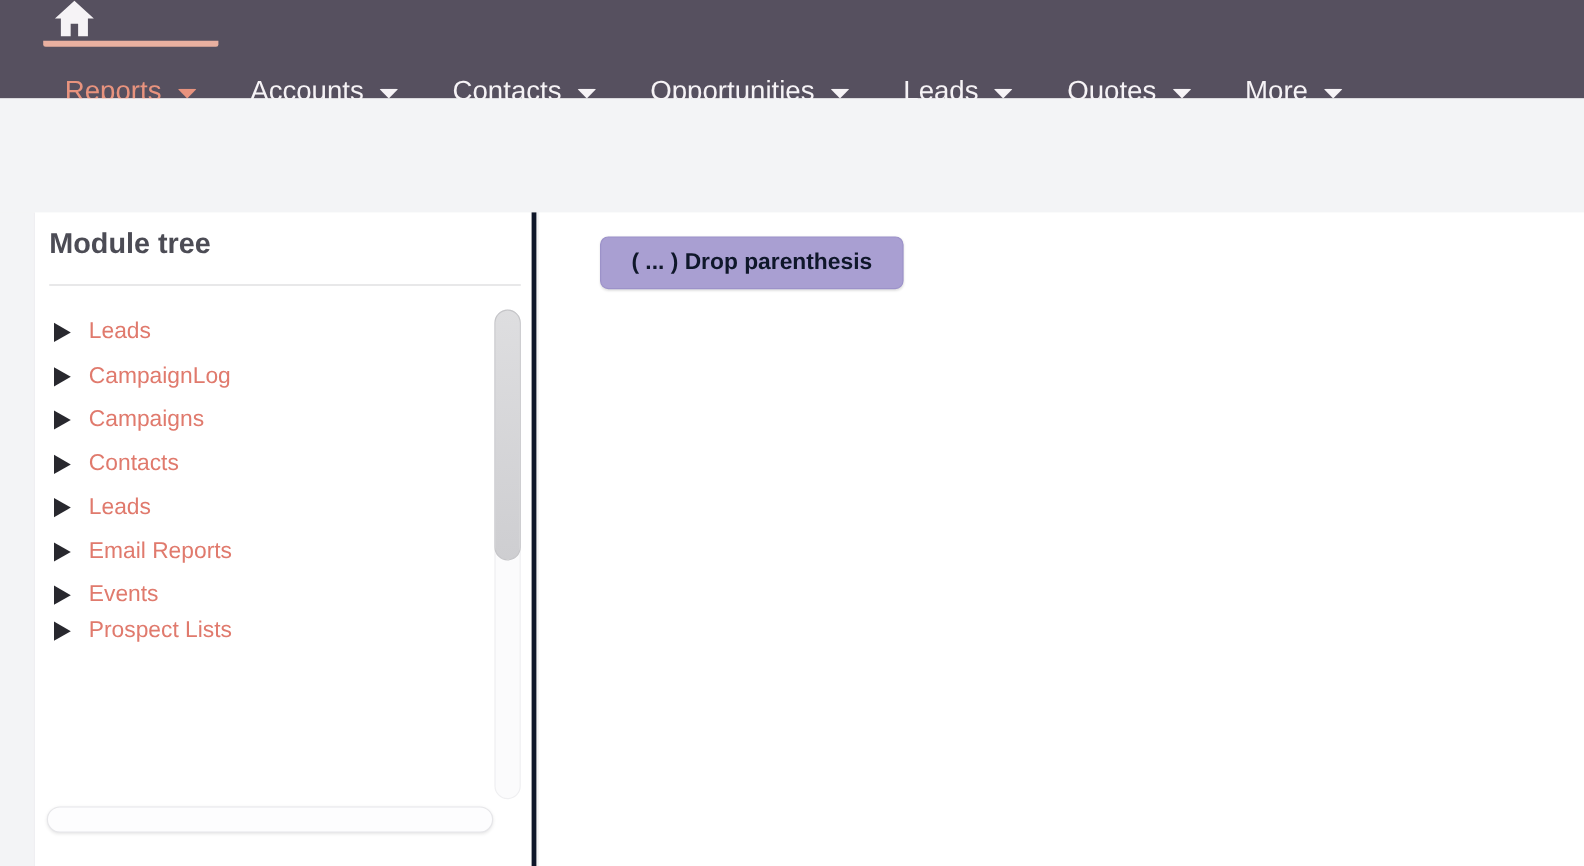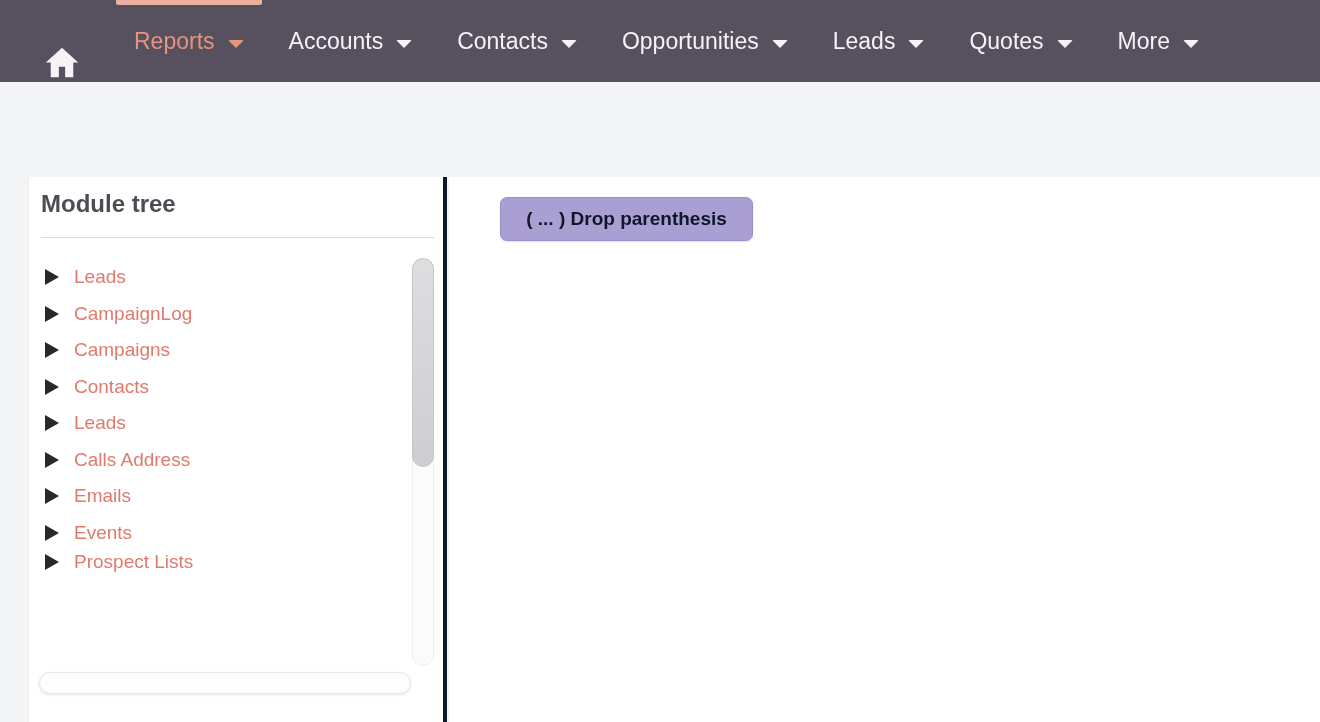--- a/index.html
+++ b/index.html
@@ -7,21 +7,21 @@
   body {
     font-family:"Liberation Sans", sans-serif;
     background:#F3F4F6;
     position:relative;
   }
 
   
   .navbar {
     position:absolute; top:0; left:0; width:1320px; height:82px;
     background:#56505F;
-    display:flex; align-items:flex-end;
+    display:flex; align-items:flex-start;flex-direction:column;
   }
   .home-btn {
     margin-left:44px; width:36px; height:36px;
     display:flex; align-items:center; justify-content:center;
     cursor:pointer; background:none; border:none;
   }
   .nav-items { display:flex; align-items:center; margin-left:36px; }
   .nav-item {
     position:relative; height:82px;
     display:flex; align-items:center;
@@ -200,25 +200,21 @@
       <div class="tree-item">
         <span class="tri"></span>
         <span class="tree-label">Contacts</span>
       </div>
       <div class="tree-item">
         <span class="tri"></span>
         <span class="tree-label">Leads</span>
       </div>
       <div class="tree-item">
         <span class="tri"></span>
-        <span class="tree-label">Calls Address</span>
-      </div>
-      <div class="tree-item">
-        <span class="tri"></span>
-        <span class="tree-label">Emails</span>
+        <span class="tree-label">Email Reports</span>
       </div>
       <div class="tree-item">
         <span class="tri"></span>
         <span class="tree-label">Events</span>
       </div>
       <div class="tree-item clipped">
         <span class="tri"></span>
         <span class="tree-label">Prospect Lists</span>
       </div>
     </div>

